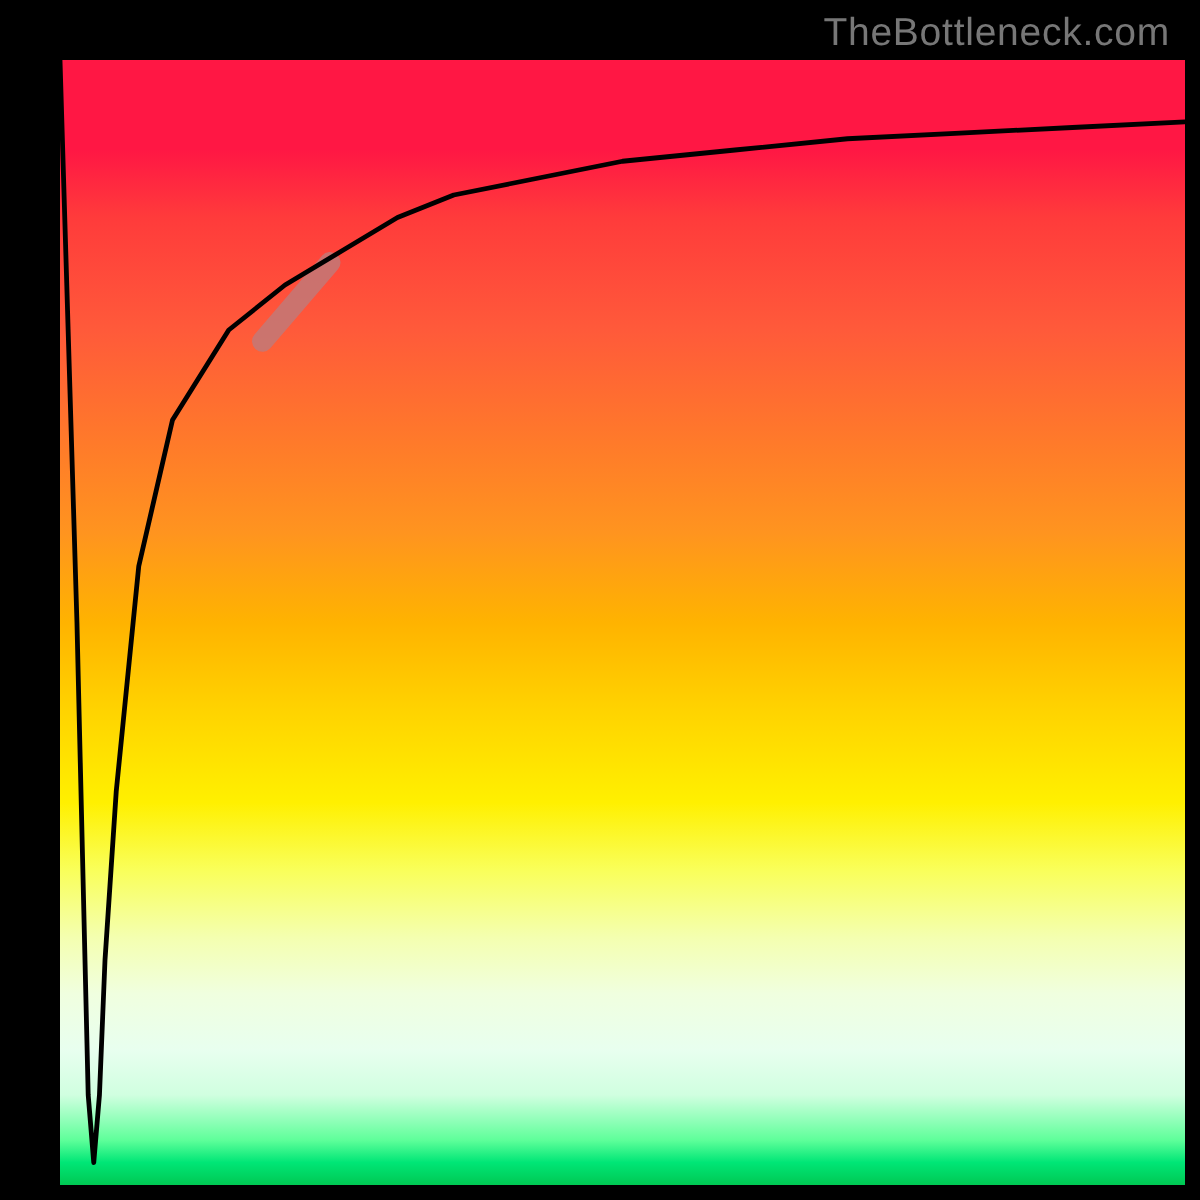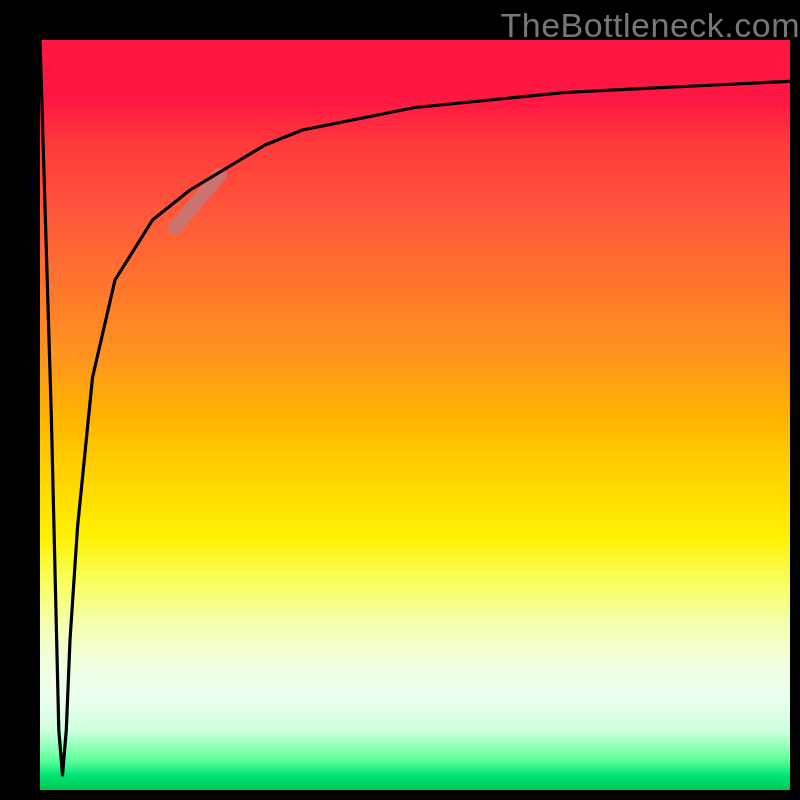--- a/index.html
+++ b/index.html
@@ -31,23 +31,23 @@
       #fff000 66%, #f9ff5a 72%,
       #f4ffb0 78%, #f0ffdf 83%,
       #e8ffef 88%, #d0ffe0 92%,
       #5fff9a 96%, #00e676 98%,
       #00c853 100%);
     overflow: hidden;
   }
   .watermark {
     position: absolute;
     top: 6px;
-    right: 0;
+    right: 20px;
     color: #777;
-    font-size: 34px;
+    font-size: 26px;
     letter-spacing: 0.5px;
     font-weight: 400;
     user-select: none;
   }
   svg.curve {
     position: absolute;
     left: 0;
     top: 0;
     width: 750px;
     height: 750px;

